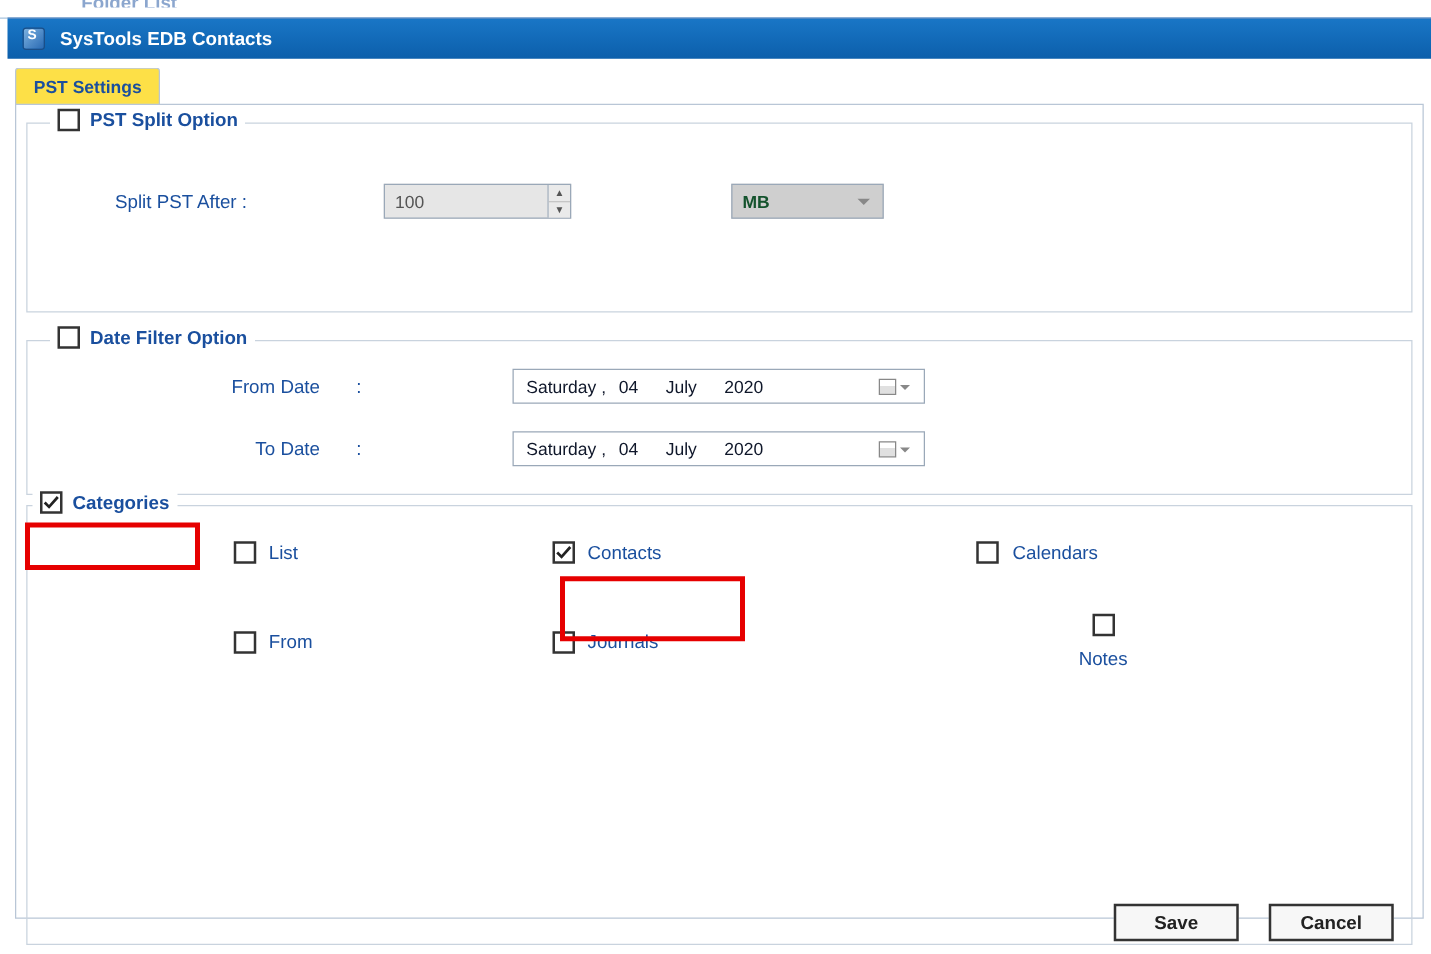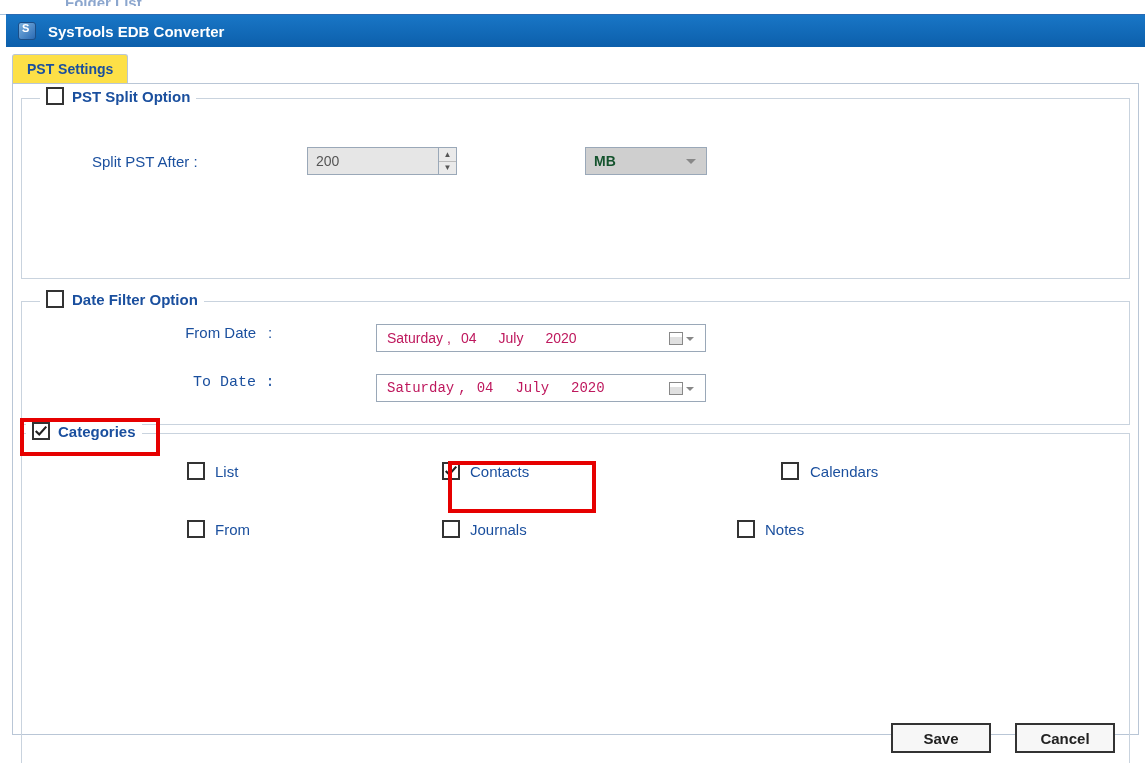--- a/index.html
+++ b/index.html
@@ -88,21 +88,21 @@
       height: 652px;
       position: relative;
     }
     .fieldset {
       border: 1px solid #c9d3de;
       margin-top: 14px;
       position: relative;
       padding: 22px 20px 28px 50px;
     }
     .fieldset.pst-split {
-      height: 181px;
+      height: 152px;
     }
     .fieldset.date-filter {
       margin-top: 22px;
       padding-bottom: 16px;
     }
     .fieldset.categories {
       margin-top: 8px;
       padding: 28px 20px 36px 165px;
       height: 352px;
     }
@@ -195,23 +195,24 @@
       position: absolute;
       right: 10px;
       top: 11px;
       width: 0; height: 0;
       border-left: 5px solid transparent;
       border-right: 5px solid transparent;
       border-top: 5px solid #888;
     }
     .date-row {
       display: flex;
-      align-items: flex-start;
+      align-items: center;
       margin-bottom: 22px;
       margin-left: 72px;
+      gap: 17px;
     }
     .date-label {
       color: #1a4f9e;
       font-size: 15px;
       width: 112px;
       text-align: right;
     }
     .date-colon {
       color: #1a4f9e;
       font-size: 15px;
@@ -220,21 +221,21 @@
     }
     .date-picker {
       width: 330px;
       height: 28px;
       border: 1px solid #9aa8b8;
       background: #fff;
       display: flex;
       align-items: center;
       padding: 0 10px;
       font-size: 14px;
-      color: #be185d;
+      color: #0f172a;
       margin-left: 92px;
       position: relative;
       gap: 22px;
     }
     .date-picker .cal-icon {
       position: absolute;
       right: 8px;
       top: 5px;
       width: 28px;
       height: 17px;
@@ -308,41 +309,41 @@
 </head>
 <body>
 
 <div class="bg-peek">
   <div class="bg-peek-text">Folder List</div>
 </div>
 
 <div class="dialog">
   <div class="titlebar">
     <div class="titlebar-icon"></div>
-    <span>SysTools  EDB Converter</span>
+    <span>SysTools  EDB Contacts</span>
   </div>
 
   <div class="tabs-region">
     <div class="tab">
       <span>PST Settings</span>
     </div>
 
     <div class="tab-content">
 
       <div class="fieldset pst-split">
         <div class="legend">
           <span class="checkbox">
             
           </span>
           <span>PST Split Option</span>
         </div>
         <div class="split-row">
           <span class="split-label">Split PST After :</span>
           <div class="spinner">
-            <span class="spinner-value">200</span>
+            <span class="spinner-value">100</span>
             <div class="spinner-buttons">
               <div class="spinner-btn">▲</div>
               <div class="spinner-btn">▼</div>
             </div>
           </div>
           <div class="unit-select">
             <span>MB</span>
           </div>
         </div>
       </div>
@@ -364,21 +365,21 @@
             <span style="margin-left:-12px;">04</span>
             <span>July</span>
             <span>2020</span>
             <div class="cal-icon">
               <div class="cal-glyph"></div>
                 <div class="cal-arrow"></div>
             </div>
           </div>
         </div>
 
-        <div class="date-row" style="margin-bottom:6px;font-family:Liberation Mono, monospace;">
+        <div class="date-row" style="margin-bottom:6px;">
           <span class="date-label">To Date</span>
           <span class="date-colon">:</span>
           <div class="date-picker">
             <span>Saturday</span>
             <span style="margin-left:-18px;">,</span>
             <span style="margin-left:-12px;">04</span>
             <span>July</span>
             <span>2020</span>
             <div class="cal-icon">
               <div class="cal-glyph"></div>
@@ -415,21 +416,21 @@
             <span>Calendars</span>
           </div>
           <div class="cat-item">
             <span class="checkbox"></span>
             <span>From</span>
           </div>
           <div class="cat-item">
             <span class="checkbox"></span>
             <span>Journals</span>
           </div>
-          <div class="cat-item" style="">
+          <div class="cat-item" style="margin-left:36px;flex-direction:column;">
             <span class="checkbox"></span>
             <span>Notes</span>
           </div>
         </div>
       </div>
 
       <div class="highlight-box-1"></div>
       <div class="highlight-box-2"></div>
 
     </div>

